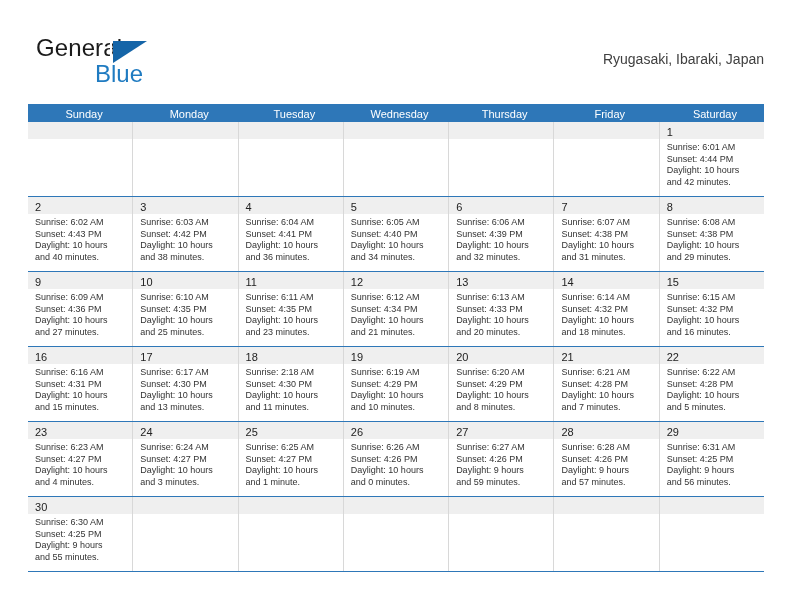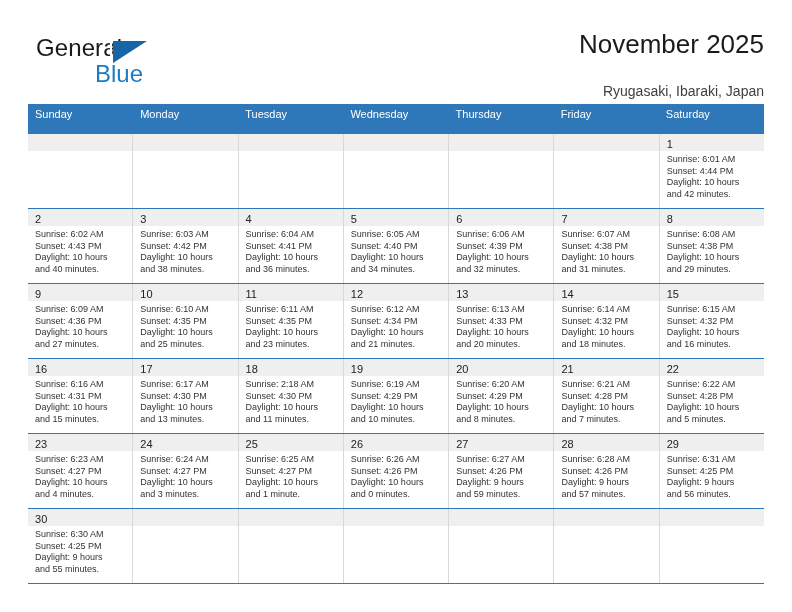--- a/index.html
+++ b/index.html
@@ -92,21 +92,22 @@
   
   .calendar {
     position: absolute;
     left: 28px;
     top: 104px;
     width: 736px;
   }
   .dow-row {
     display: flex;
     background: #2e77b8;
-    height: 30px;
+    height: 18px;
+    text-align: center;
   }
   .dow {
     flex: 1 1 0;
     color: #ffffff;
     font-size: 11px;
     line-height: 21px;
     padding-left: 7px;
     white-space: nowrap;
   }
 
@@ -157,21 +158,20 @@
   <div class="top">
 
     <div class="logo">
       <span class="logo-general">General</span>
       <span class="logo-bar"></span>
       <span class="logo-tri"></span>
       <span class="logo-blue">Blue</span>
     </div>
 
     <div class="title-block">
-      <div class="cal-title">November 2025</div>
       <div class="cal-sub">Ryugasaki, Ibaraki, Japan</div>
     </div>
 
   </div>
 
   <div class="calendar">
 
     <div class="dow-row">
       <div class="dow">Sunday</div>
       <div class="dow">Monday</div>

